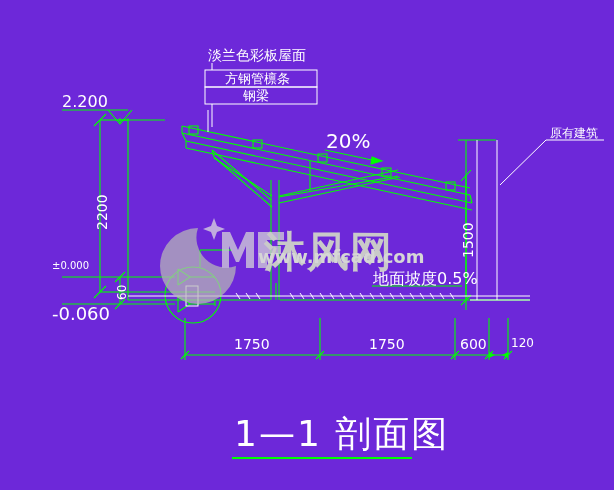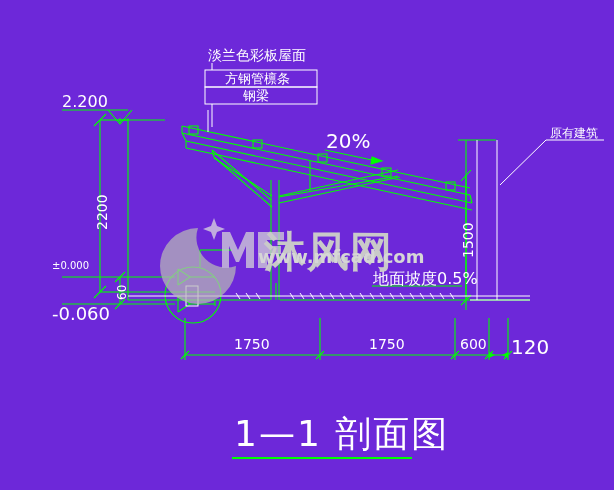--- a/index.html
+++ b/index.html
@@ -242,21 +242,21 @@
   <div class="txt t-white rot90" style="left:95px; top:230px; font-size:14px;">2200</div>
 
   <div class="txt t-white rot90" style="left:461px; top:258px; font-size:14px;">1500</div>
 
   <div class="txt t-white" style="left:234px; top:337px; font-size:14px;">1750</div>
 
   <div class="txt t-white" style="left:369px; top:337px; font-size:14px;">1750</div>
 
   <div class="txt t-white" style="left:460px; top:337px; font-size:14px;">600</div>
 
-  <div class="txt t-white" style="left:511px; top:337px; font-size:20px;">120</div>
+  <div class="txt t-white" style="left:511px; top:337px; font-size:12px;">120</div>
 
   <div class="wm-text cn" style="left:264px; top:224px; font-size:42px;">沐风网</div>
 
   <div class="wm-url" style="left:258px; top:246px; font-size:18px;">www.mfcad.com</div>
 
   <div class="txt t-white cn" style="left:234px; top:416px; font-size:36px; letter-spacing:2px;">1—1 剖面图</div>
 
 </div>
 
 </body></html>

